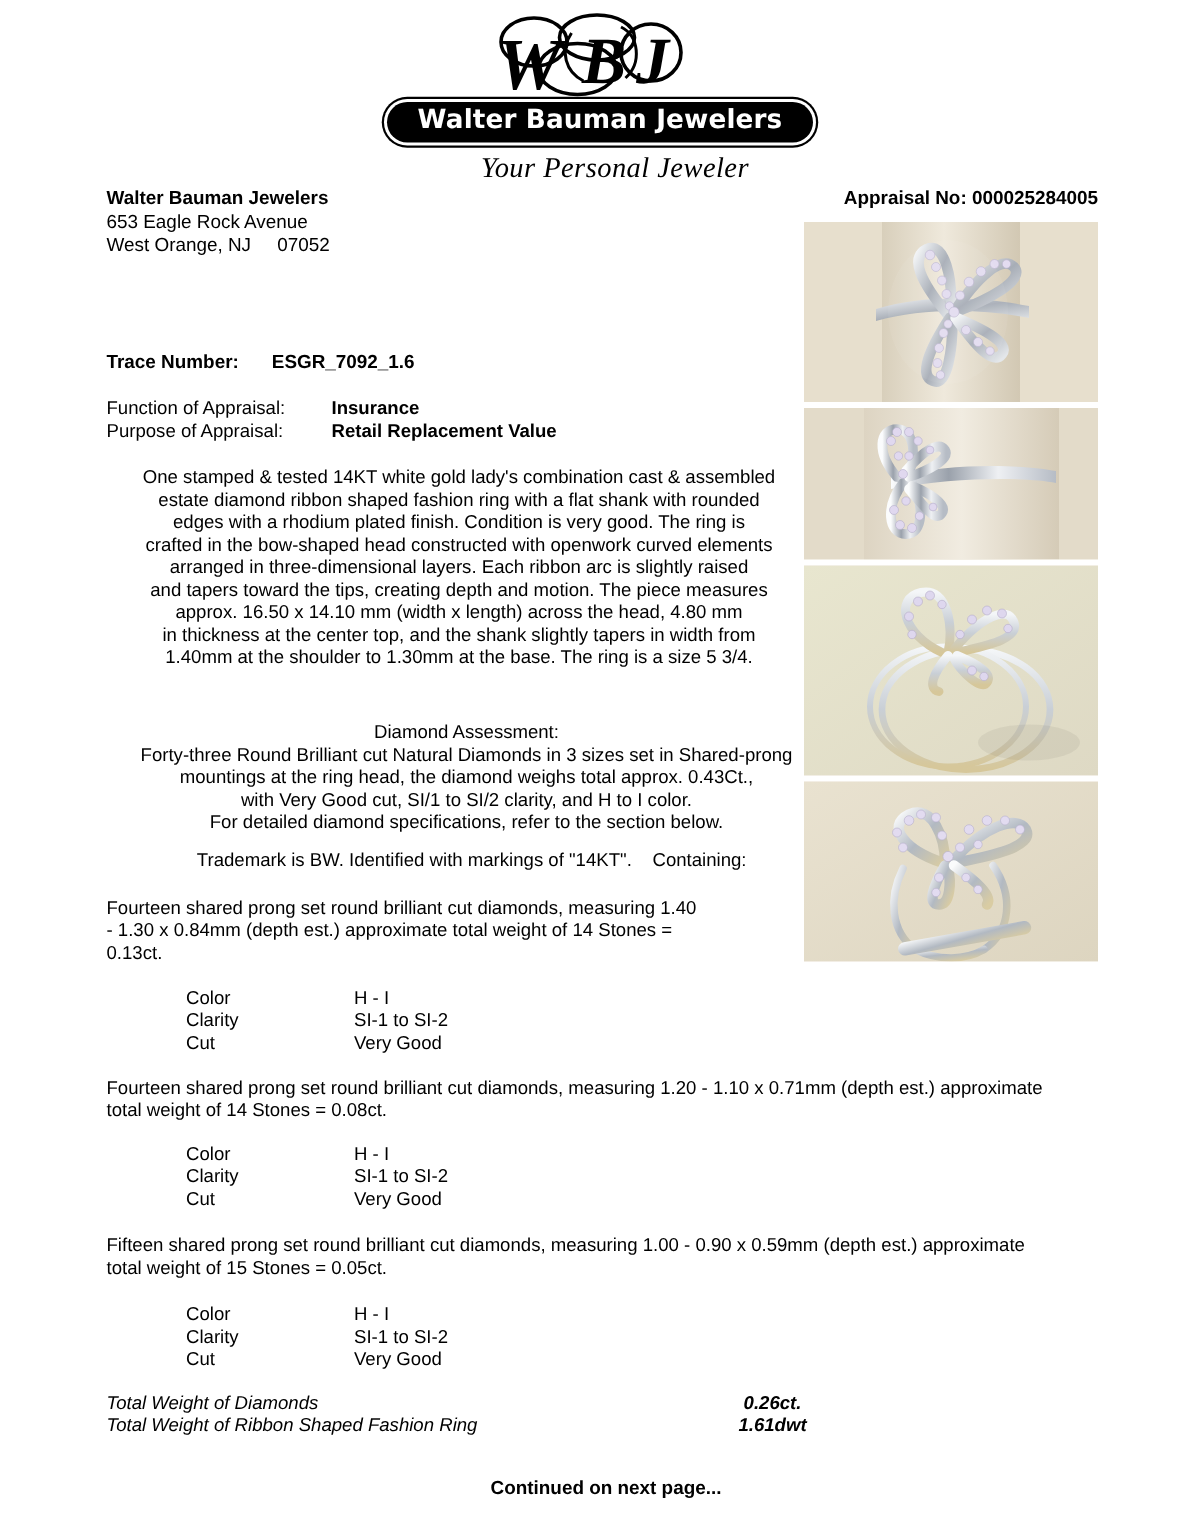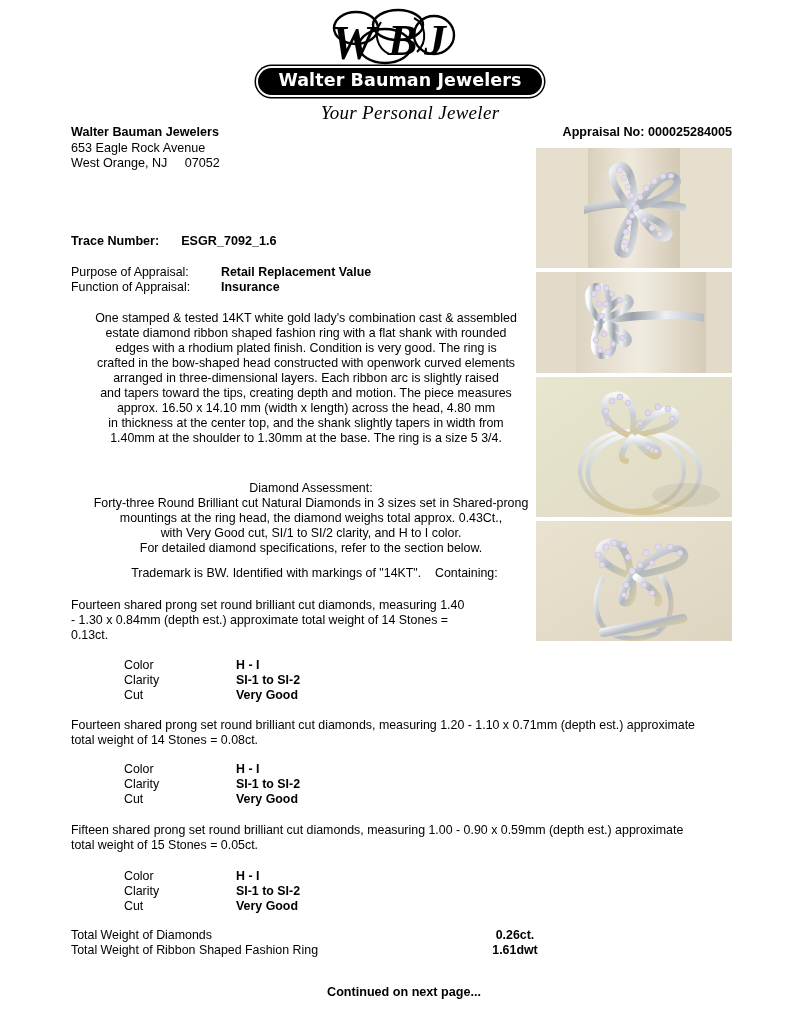--- a/index.html
+++ b/index.html
@@ -137,31 +137,32 @@
     border-collapse: collapse;
   }
   .spec-table td {
     font-size: 12.4px;
     line-height: 15.2px;
     padding: 0;
     vertical-align: top;
     white-space: pre;
   }
   .spec-table td.lbl { width: 96px; }
-  .spec-table td.val { font-weight: bold; padding-left: 16px; }
+  .spec-table td.val { font-weight: normal; padding-left: 16px; }
   #spec-table-0 { top: 658px; }
   #spec-table-1 { top: 762px; }
   #spec-table-2 { top: 869px; }
 
   
   .totals {
     position: absolute;
     left: 71px;
     top: 928px;
     width: 480px;
+    font-style: italic;
   }
   .totals-row {
     display: flex;
     font-size: 12.4px;
     line-height: 15.2px;
   }
   .totals-row .t-label { flex: 1 1 auto; white-space: pre; }
   .totals-row .t-value { font-weight: bold; width: 72px; text-align: center; }
 
   
@@ -227,26 +228,26 @@
   <div class="firm-line">West Orange, NJ     07052</div>
 </div>
 
 <div class="appraisal-no">Appraisal No: 000025284005</div>
 
 <div class="trace-row"><span>Trace Number:</span><span class="val">ESGR_7092_1.6</span></div>
 
 <table class="purpose-table">
   <tbody>
       <tr>
+    <td class="lbl">Function of Appraisal:</td>
+    <td class="val">Insurance</td>
+  </tr>
+  <tr>
     <td class="lbl">Purpose of Appraisal:</td>
     <td class="val">Retail Replacement Value</td>
-  </tr>
-  <tr>
-    <td class="lbl">Function of Appraisal:</td>
-    <td class="val">Insurance</td>
   </tr>
 </tbody>
   </table>
 
 <div class="para" id="desc-para">One stamped &amp; tested 14KT white gold lady's combination cast &amp; assembled
 estate diamond ribbon shaped fashion ring with a flat shank with rounded
 edges with a rhodium plated finish. Condition is very good. The ring is
 crafted in the bow-shaped head constructed with openwork curved elements
 arranged in three-dimensional layers. Each ribbon arc is slightly raised
 and tapers toward the tips, creating depth and motion. The piece measures

